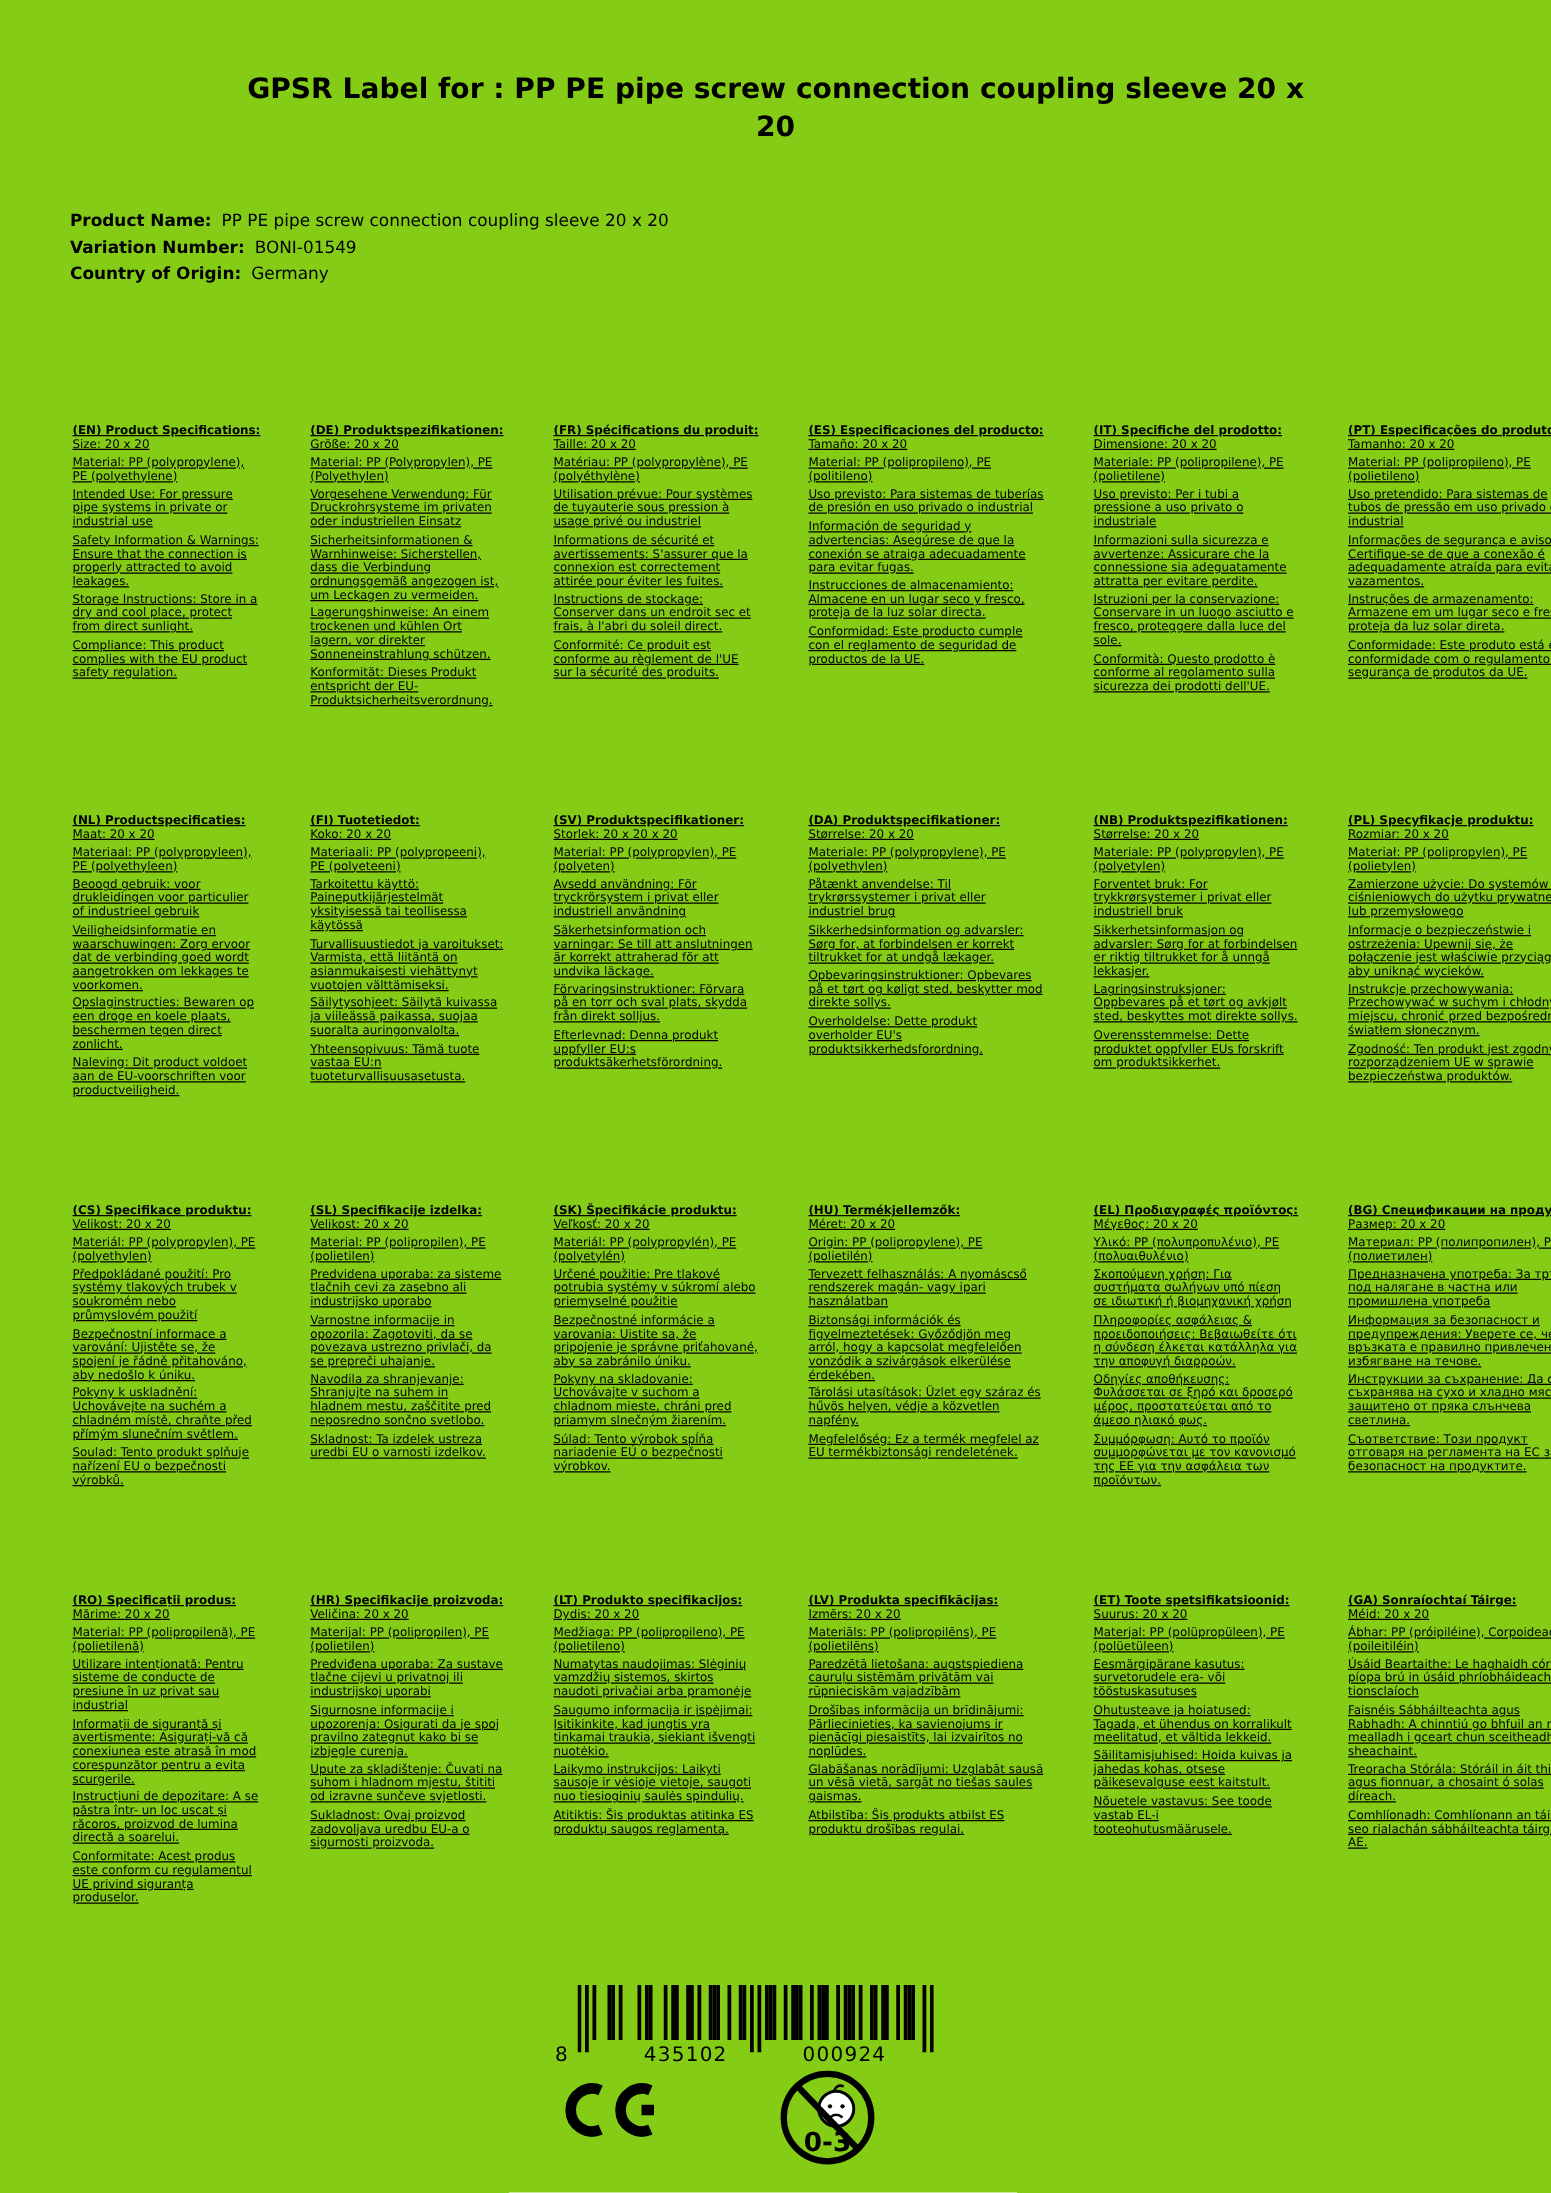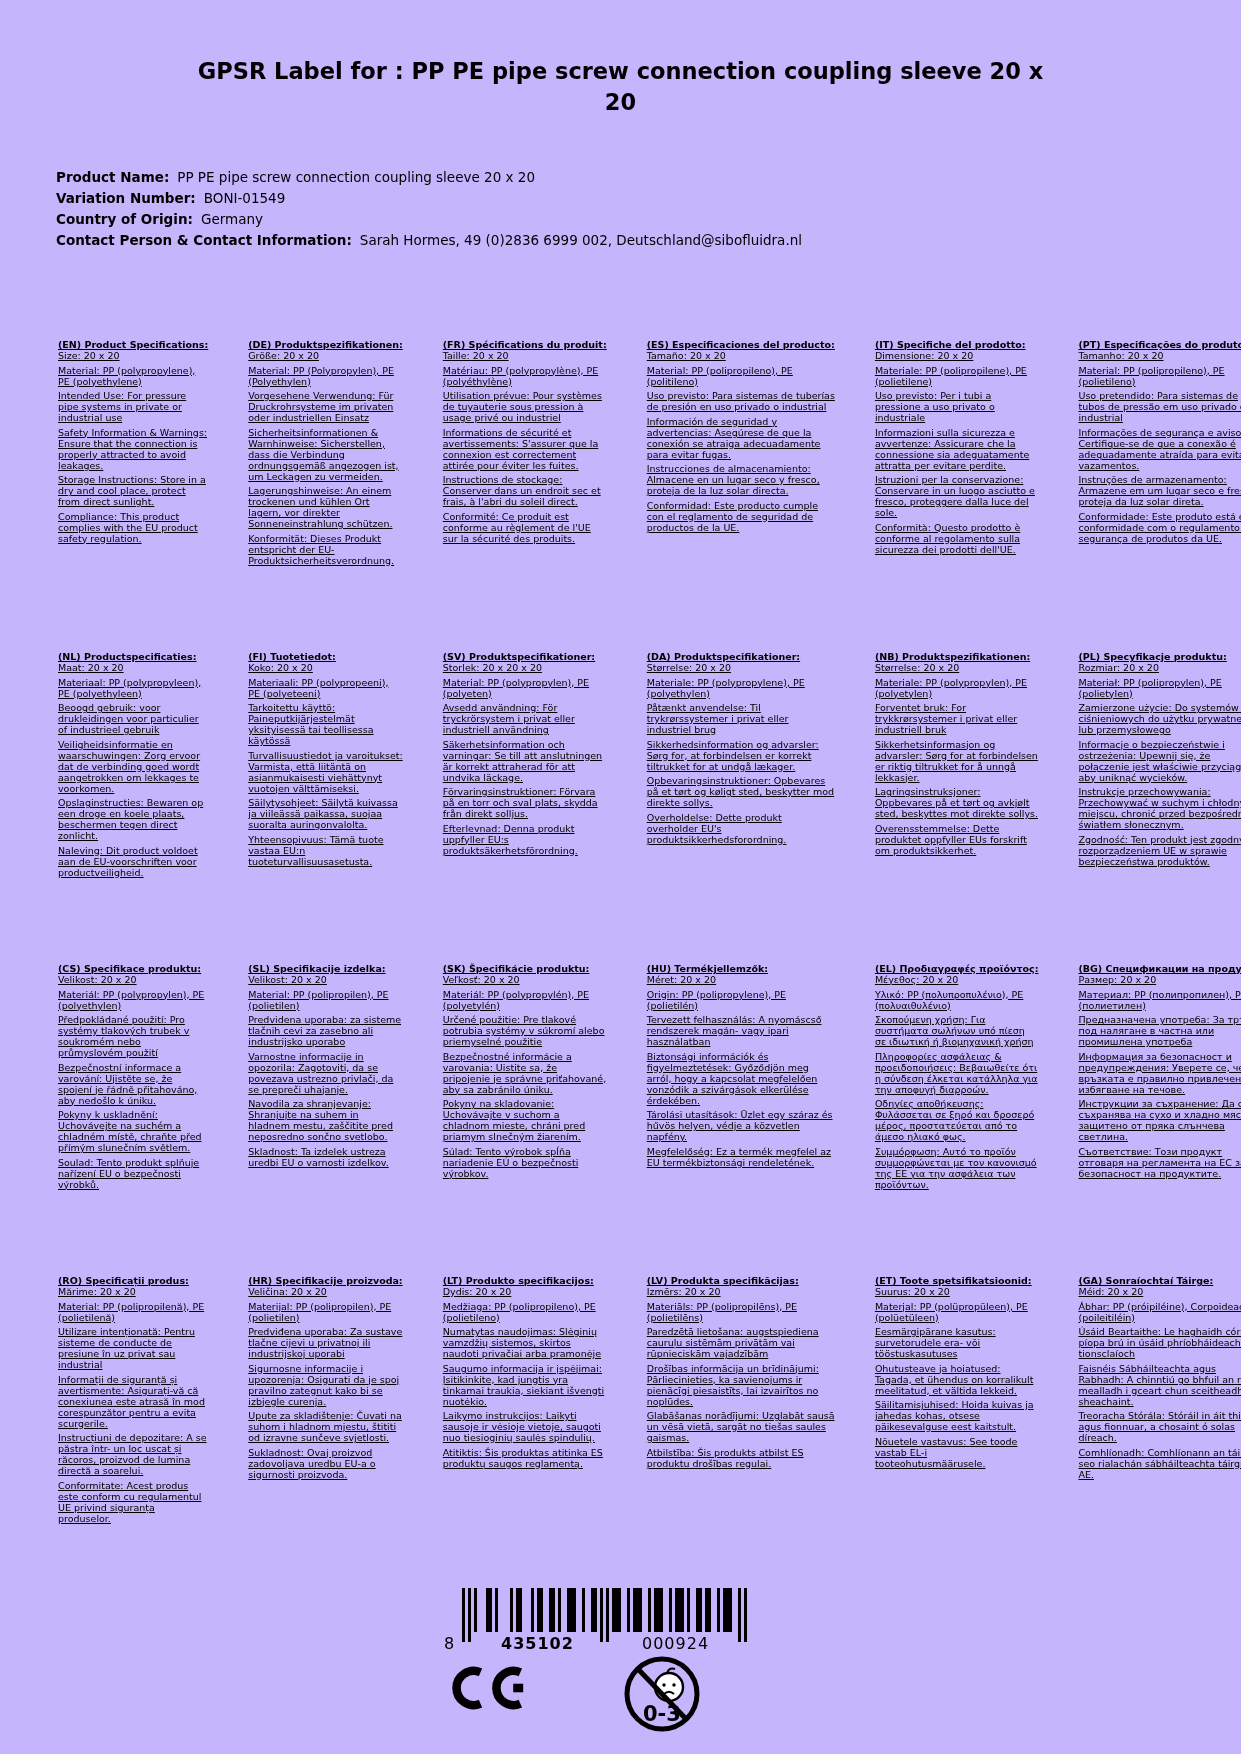--- a/index.html
+++ b/index.html
@@ -1,16 +1,16 @@
 <!DOCTYPE html>
 <html><head>
 <meta charset="utf-8">
 <style>
   html,body { margin:0; padding:0; background:#fff; }
-  .page { position:relative; width:1241px; height:1754px; background:#c4b5fd;
+  .page { position:relative; width:1241px; height:1754px; background:#84cc16;
           font-family:"DejaVu Sans", sans-serif; color:#000; overflow:hidden; }
 
   .title { position:absolute; top:56px; left:50%; transform:translateX(-50%);
            width:880px; margin:0; text-align:center; font-weight:bold;
            font-size:22.5px; line-height:31px; }
 
   .product-info { position:absolute; top:167px; left:56px; }
   .pi-row  { display:flex; align-items:flex-start; font-size:13.5px; line-height:21px; }
   .pi-label{ font-weight:bold; white-space:nowrap; }
   .pi-value{ margin-left:8px; white-space:nowrap; }
@@ -19,21 +19,21 @@
                display:grid; grid-template-columns:repeat(6,1fr);
                column-gap:26px; grid-auto-rows:312px;text-decoration:underline; }
   .spec-cell    { font-size:9.5px; line-height:11px; padding-right:14px; }
   .spec-heading { font-weight:bold; white-space:nowrap; }
   .spec-par     { margin:0 0 3.5px 0; }
 
   .barcode-wrap { position:absolute; left:442px; top:1588px; width:310px; height:72px; }
   .barcode-wrap svg { position:absolute; left:20px; top:0; }
   .bc-digit { position:absolute; top:46px; font-size:16px; letter-spacing:1px; }
   .bc-first { left:2px;  width:16px; }
-  .bc-left  { left:59px; width:62px; text-align:center;font-weight:bold; }
+  .bc-left  { left:73px; width:62px; text-align:center; }
   .bc-right { left:200px;width:62px; text-align:left; }
 
   .ce-mark { position:absolute; left:452px; top:1662px; width:84px; height:52px; }
   .ce-mark svg { width:100%; height:100%; }
 
   .age-warning { position:absolute; left:622px; top:1654px; width:80px; height:80px; }
   .age-warning svg { width:100%; height:100%; }
   .age-warning text { font-family:"DejaVu Sans", sans-serif; font-weight:bold; font-size:21px; }
 </style>
 </head>
@@ -54,24 +54,20 @@
     <span class="pi-label">Variation Number:</span>
     <span class="pi-value">BONI-01549</span>
   </div>
 
 
   <div class="pi-row">
     <span class="pi-label">Country of Origin:</span>
     <span class="pi-value">Germany</span>
   </div>
 
-  <div class="pi-row">
-    <span class="pi-label">Contact Person &amp; Contact Information:</span>
-    <span class="pi-value">Sarah Hormes, 49 (0)2836 6999 002, Deutschland@sibofluidra.nl</span>
-  </div>
 </div>
 
   <div class="spec-grid" id="specGrid">
   <div class="spec-cell">
     <div class="spec-heading">(EN) Product Specifications:</div>
   <p class="spec-par">Size: 20 x 20</p>
         <p class="spec-par">Material: PP (polypropylene), PE (polyethylene)</p>
         <p class="spec-par">Intended Use: For pressure pipe systems in private or industrial use</p>
         <p class="spec-par">Safety Information &amp; Warnings: Ensure that the connection is properly attracted to avoid leakages.</p>
         <p class="spec-par">Storage Instructions: Store in a dry and cool place, protect from direct sunlight.</p>

